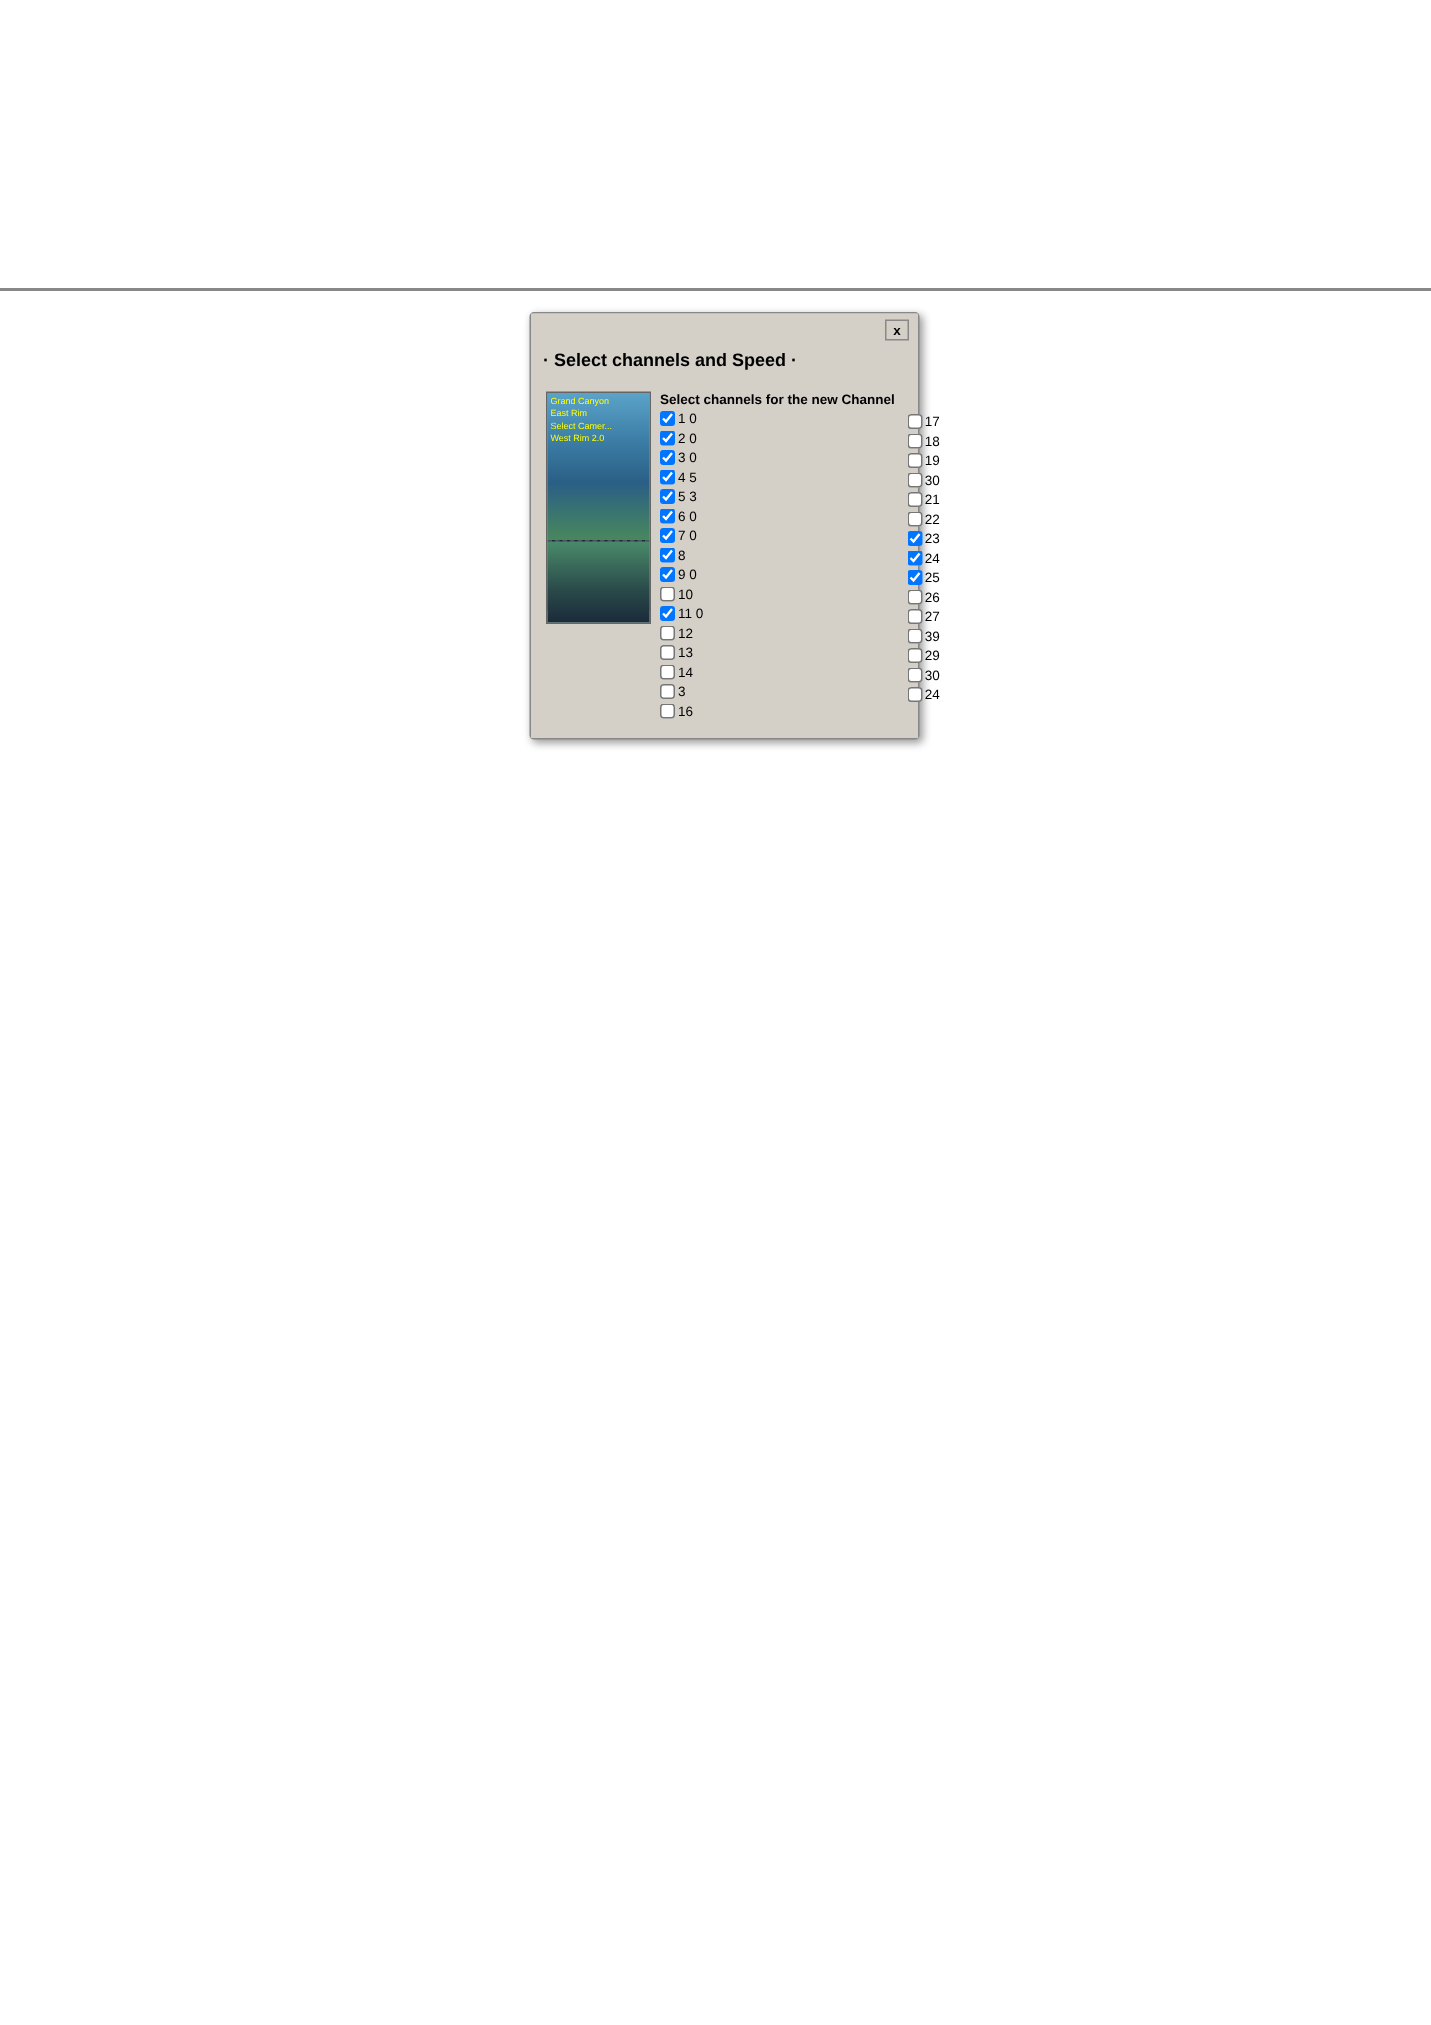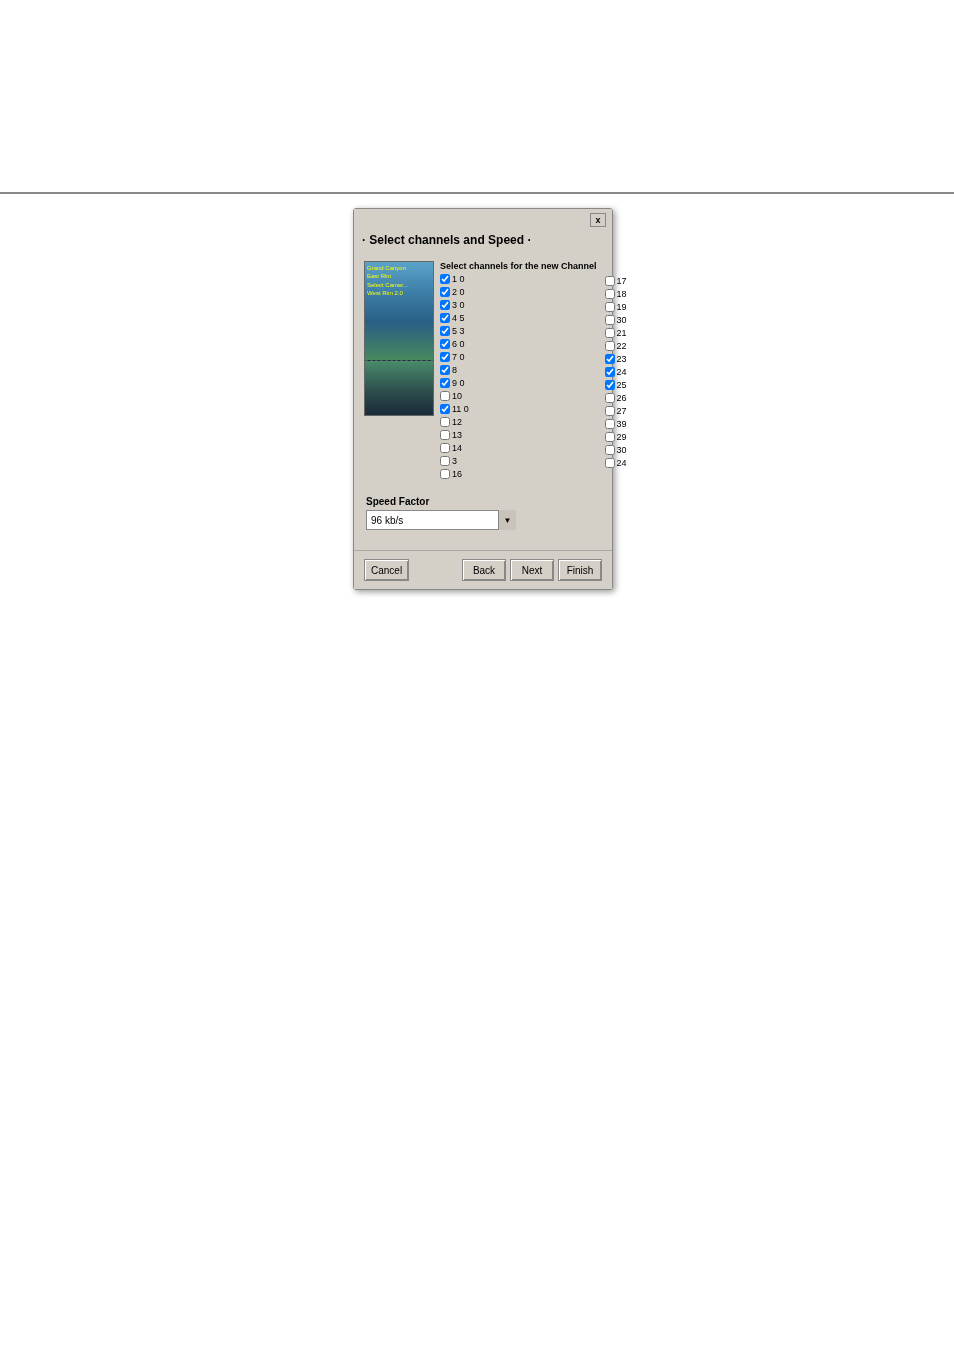--- a/index.html
+++ b/index.html
@@ -408,32 +408,19 @@
                 <div class="channel-item">
                   <input type="checkbox" id="ch-right-31" style="">
                   <label for="ch-right-31">24</label>
                 </div>
               </div>
           </div>
 
         </div>
       </div>
 
-      <div class="speed-section">
-        <div class="speed-label">Speed Factor</div>
-        <div class="speed-select-wrapper">
-          <select class="speed-select" id="speed-select"><option value="96 kb/s">96 kb/s</option><option value="128 kb/s">128 kb/s</option><option value="192 kb/s">192 kb/s</option><option value="256 kb/s">256 kb/s</option><option value="384 kb/s">384 kb/s</option><option value="512 kb/s">512 kb/s</option></select>
-          <div class="speed-select-arrow"></div>
-        </div>
-      </div>
 
     </div>
 
-    <div class="footer-buttons-row">
-      <button class="footer-btn footer-btn-cancel">Cancel</button>
-      <button class="footer-btn">Back</button>
-      <button class="footer-btn">Next</button>
-      <button class="footer-btn">Finish</button>
-    </div>
 
   </div>
 
 </div>
 
 </body></html>

